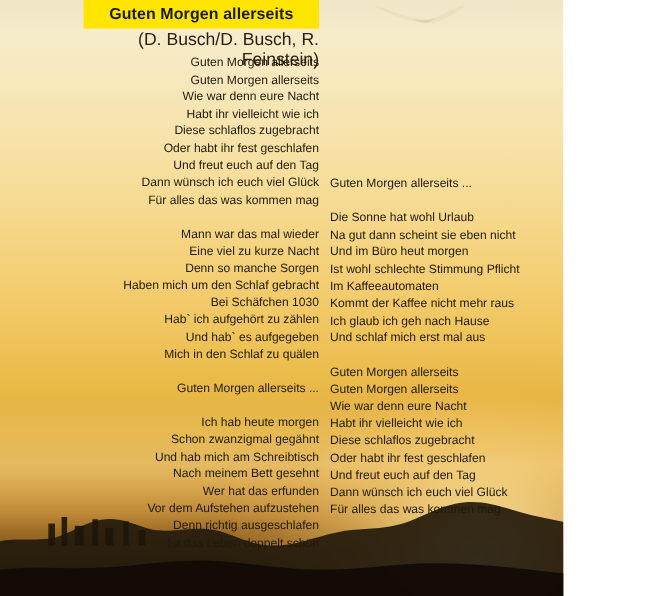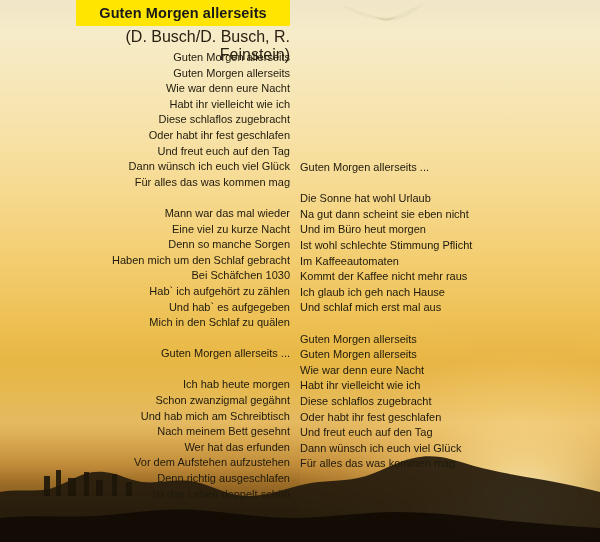--- a/index.html
+++ b/index.html
@@ -7,21 +7,21 @@
     padding: 0;
   }
   body {
     width: 600px;
     height: 542px;
     overflow: hidden;
     font-family: "Liberation Sans", sans-serif;
   }
   #page {
     position: relative;
-    width: 600px;
+    width: 512px;
     height: 542px;
     overflow: hidden;
     
     background:
       linear-gradient(to bottom,
         #f0e6c8 0%,
         #f6ecc9 6%,
         #f7e8bb 14%,
         #f7e2a8 24%,
         #f6d98e 36%,

